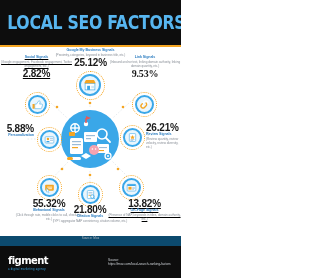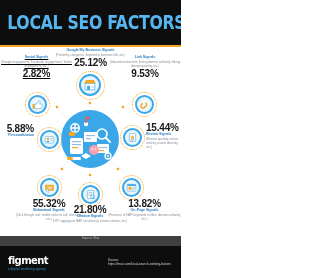--- a/index.html
+++ b/index.html
@@ -3,21 +3,21 @@
 <meta charset="utf-8">
 <style>
   html,body{margin:0;padding:0;}
   body{
     width:181px;height:278px;
     background:#ffffff;
     font-family:"Liberation Sans","DejaVu Sans",sans-serif;
     overflow:hidden;
     position:relative;
   }
-  #page{position:relative;width:181px;height:278px;background:#404040;overflow:hidden;padding-left:16px;}
+  #page{position:relative;width:181px;height:278px;background:#0c4a6e;overflow:hidden;padding-left:16px;}
 
   
   .header{
     position:absolute;left:0;top:0;width:181px;height:45px;
     background:#0d0d0d;
   }
   .header-title{
     position:absolute;left:0;top:11px;width:181px;
     text-align:center;
     color:#57b6f0;
@@ -208,21 +208,21 @@
     <div class="node-ring" style="left:131.5px;top:44.5px;width:25px;height:25px;"></div>
     <div class="node" style="left:134.5px;top:47.5px;width:19px;height:19px;">
       <svg class="glyph" viewBox="0 0 19 19">
         <path d="M7.5 11.5 a2.6 2.6 0 0 1 0 -3.7 l2 -2 a2.6 2.6 0 0 1 3.7 3.7 l-1 1" fill="none" stroke="#ffffff" stroke-width="1.7" stroke-linecap="round"></path>
         <path d="M11.5 7.5 a2.6 2.6 0 0 1 0 3.7 l-2 2 a2.6 2.6 0 0 1 -3.7 -3.7 l1 -1" fill="none" stroke="#f5a623" stroke-width="1.7" stroke-linecap="round"></path>
       </svg>
     </div>
     <div class="lbl ta-c" style="left:109px;top:8px;width:72px;">
       <div class="name">Link Signals</div>
       <div class="desc">(Inbound anchor text, linking domain authority, linking domain quantity, etc.)</div>
-      <div class="pct" style="margin-top:1px;">9.53%</div>
+      <div class="pct" style="margin-top:1px;font-family:Liberation Serif, serif;">9.53%</div>
     </div>
 
     <div class="node-ring" style="left:36.5px;top:79.5px;width:25px;height:25px;"></div>
     <div class="node" style="left:39.5px;top:82.5px;width:19px;height:19px;">
       <svg class="glyph" viewBox="0 0 19 19">
         <rect x="4" y="6" width="11" height="8" rx="1" fill="#ffffff" stroke="#3aa7e8" stroke-width="0.7"></rect>
         <circle cx="7.5" cy="9" r="1.6" fill="#f5a623"></circle>
         <rect x="10" y="8" width="4" height="1" fill="#9bbcd8"></rect>
         <rect x="10" y="10" width="4" height="1" fill="#9bbcd8"></rect>
         <rect x="5.5" y="11.5" width="4" height="1.4" rx="0.7" fill="#3aa7e8"></rect>
@@ -237,21 +237,21 @@
     <div class="node-ring" style="left:119.5px;top:77.5px;width:25px;height:25px;"></div>
     <div class="node" style="left:122.5px;top:80.5px;width:19px;height:19px;">
       <svg class="glyph" viewBox="0 0 19 19">
         <rect x="5.5" y="4.5" width="8" height="10" rx="1" fill="#ffffff" stroke="#3aa7e8" stroke-width="0.7"></rect>
         <path d="M9.5 6.2 l0.9 1.9 l2 0.3 l-1.5 1.4 l0.4 2 l-1.8 -1 l-1.8 1 l0.4 -2 l-1.5 -1.4 l2 -0.3 z" fill="#f5a623"></path>
         <rect x="7" y="11.6" width="5" height="0.9" fill="#9bbcd8"></rect>
         <rect x="7" y="13" width="3.4" height="0.9" fill="#9bbcd8"></rect>
       </svg>
     </div>
     <div class="lbl ta-l" style="left:146px;top:76px;width:35px;">
-      <div class="pct">15.44%</div>
+      <div class="pct">26.21%</div>
       <div class="name">Review Signals</div>
       <div class="desc">(Review quantity, review velocity, review diversity, etc.)</div>
     </div>
 
     <div class="node-ring" style="left:36.5px;top:127.5px;width:25px;height:25px;"></div>
     <div class="node" style="left:39.5px;top:130.5px;width:19px;height:19px;">
       <svg class="glyph" viewBox="0 0 19 19">
         <rect x="4" y="6" width="11" height="7.5" rx="1" fill="#f5a623"></rect>
         <path d="M7 9 h5.5" stroke="#ffffff" stroke-width="1" stroke-linecap="round"></path>
         <path d="M8.5 11 l3.6 0" stroke="#ffffff" stroke-width="1" stroke-linecap="round"></path>
@@ -285,21 +285,21 @@
     <div class="node" style="left:121.5px;top:130.5px;width:19px;height:19px;">
       <svg class="glyph" viewBox="0 0 19 19">
         <rect x="4" y="5.5" width="11" height="8.5" rx="1" fill="#ffffff" stroke="#3aa7e8" stroke-width="0.7"></rect>
         <rect x="4" y="5.5" width="11" height="2" rx="1" fill="#3aa7e8"></rect>
         <rect x="5.6" y="8.6" width="4" height="3.6" fill="#f5a623"></rect>
         <rect x="10.4" y="8.8" width="3.4" height="0.8" fill="#9bbcd8"></rect>
         <rect x="10.4" y="10.3" width="3.4" height="0.8" fill="#9bbcd8"></rect>
         <rect x="10.4" y="11.8" width="2.2" height="0.8" fill="#9bbcd8"></rect>
       </svg>
     </div>
-    <div class="lbl ta-c" style="left:108px;top:152px;width:73px;">
+    <div class="lbl ta-c" style="left:108px;top:152px;width:73px;text-decoration:underline;">
       <div class="pct">13.82%</div>
       <div class="name">On-Page Signals</div>
       <div class="desc">(Presence of NAP, keywords in titles, domain authority, etc.)</div>
     </div>
 
   </div>
 
   <div class="src-mid">Source: Moz</div>
 
   <div class="footer"></div>

